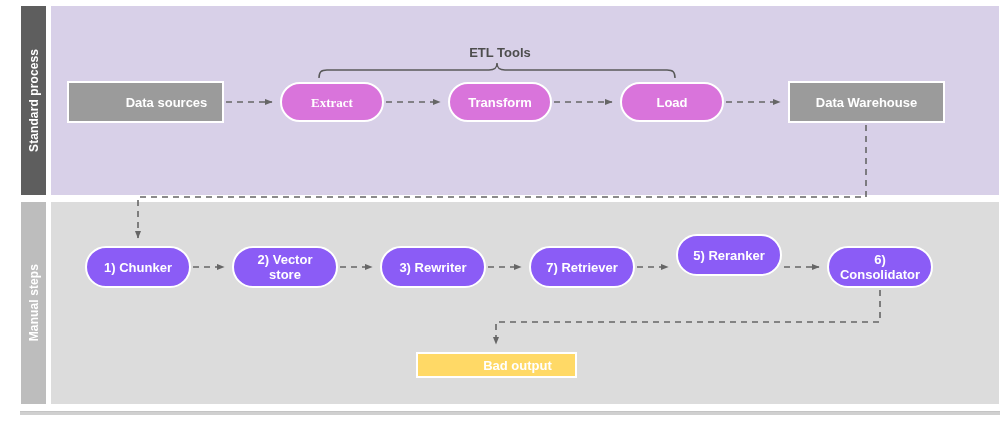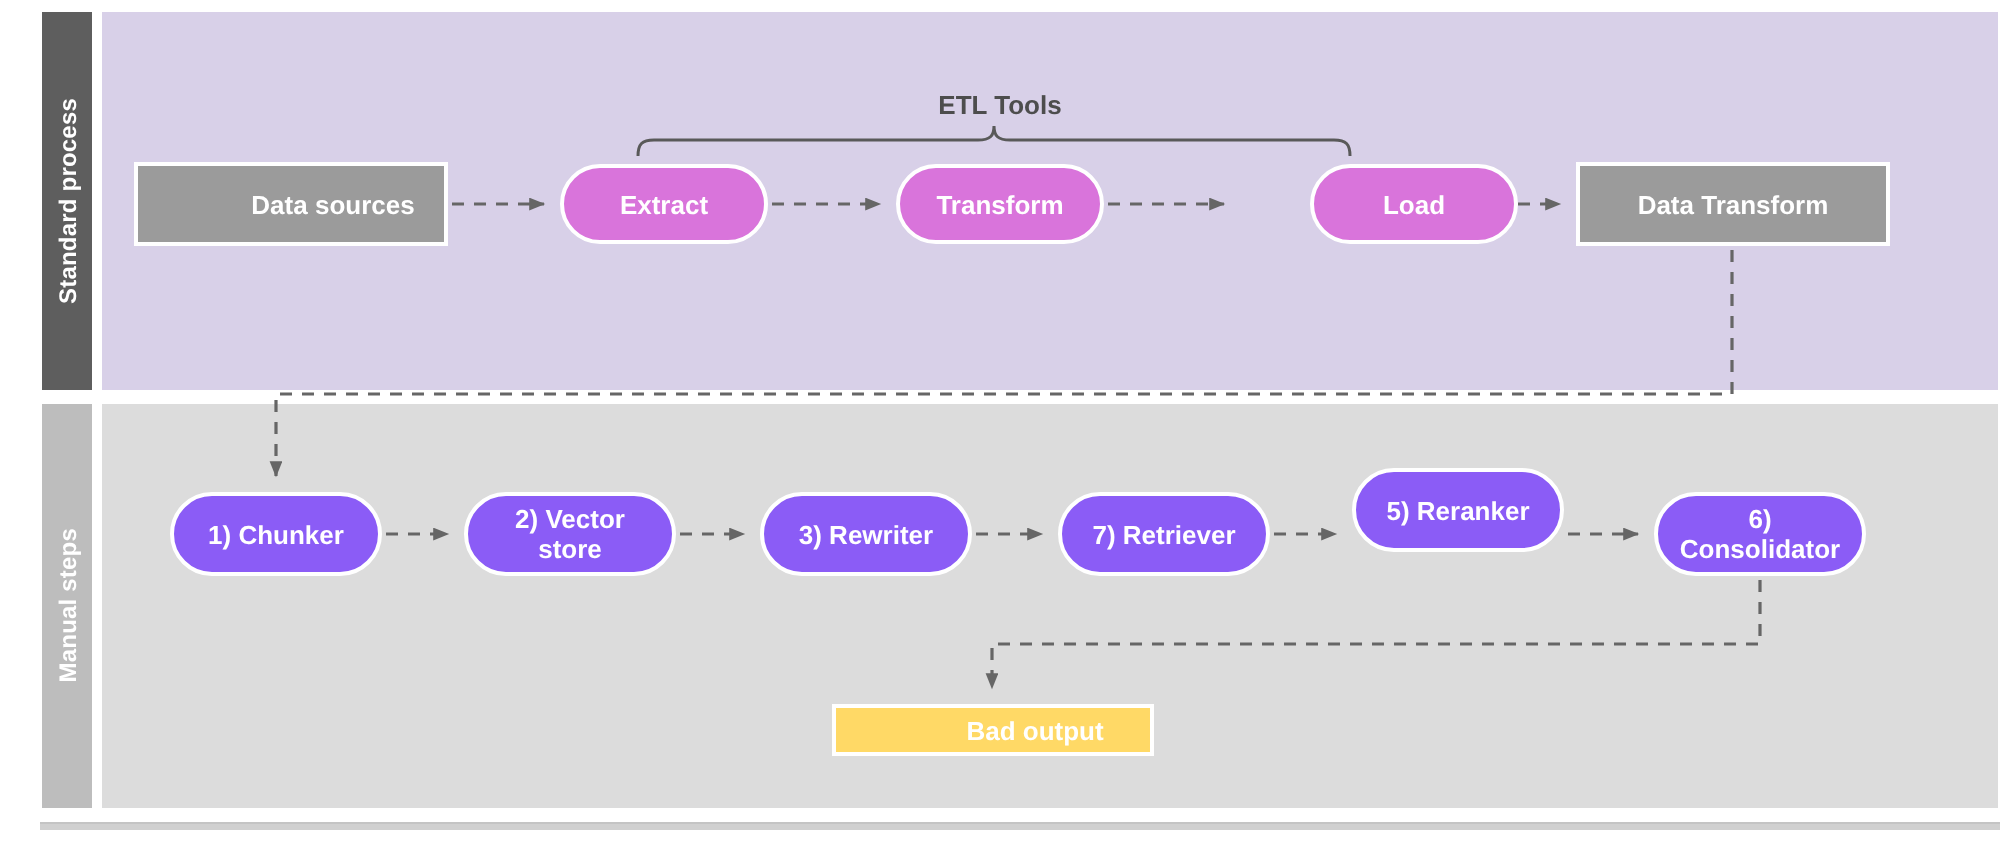--- a/index.html
+++ b/index.html
@@ -85,23 +85,23 @@
   .node.rect  { border-radius: 0; }
   .node.pill  { border-radius: 999px; }
 
   .node.grey    { background: #9b9b9b; }
   .node.magenta { background: #d974db; }
   .node.step    { background: #8b5cf6; }
   .node.warn    { background: #ffd966; }
 
   
   #node-data-sources   { left: 67px;  top: 81px;  width: 157px; height: 42px; padding-left: 48px; }
-  #node-extract        { left: 280px; top: 82px;  width: 104px; height: 40px; }
+  #node-extract        { left: 280px; top: 82px;  width: 104px; height: 40px; font-family: Liberation Serif, serif; }
   #node-transform      { left: 448px; top: 82px;  width: 104px; height: 40px; }
-  #node-load           { left: 655px; top: 82px;  width: 104px; height: 40px; }
+  #node-load           { left: 620px; top: 82px;  width: 104px; height: 40px; }
   #node-data-warehouse { left: 788px; top: 81px;  width: 157px; height: 42px; }
 
   
   #node-chunker        { left: 85px;  top: 246px; width: 106px; height: 42px; }
   #node-vector-store   { left: 232px; top: 246px; width: 106px; height: 42px; }
   #node-rewriter       { left: 380px; top: 246px; width: 106px; height: 42px; }
   #node-retriever      { left: 529px; top: 246px; width: 106px; height: 42px; }
   #node-reranker       { left: 676px; top: 234px; width: 106px; height: 42px; }
   #node-consolidator   { left: 827px; top: 246px; width: 106px; height: 42px; }
   #node-bad-output     { left: 416px; top: 352px; width: 161px; height: 26px; padding-left: 48px; }
@@ -178,21 +178,21 @@
   <div class="node pill magenta" id="node-extract">
     <span>Extract</span>
   </div>
   <div class="node pill magenta" id="node-transform">
     <span>Transform</span>
   </div>
   <div class="node pill magenta" id="node-load">
     <span>Load</span>
   </div>
   <div class="node rect grey" id="node-data-warehouse">
-    <span>Data Transform</span>
+    <span>Data Warehouse</span>
   </div>
 
   <div class="node pill step" id="node-chunker">
     <span>1) Chunker</span>
   </div>
   <div class="node pill step" id="node-vector-store">
     <span>2) Vector store</span>
   </div>
   <div class="node pill step" id="node-rewriter">
     <span>3) Rewriter</span>

